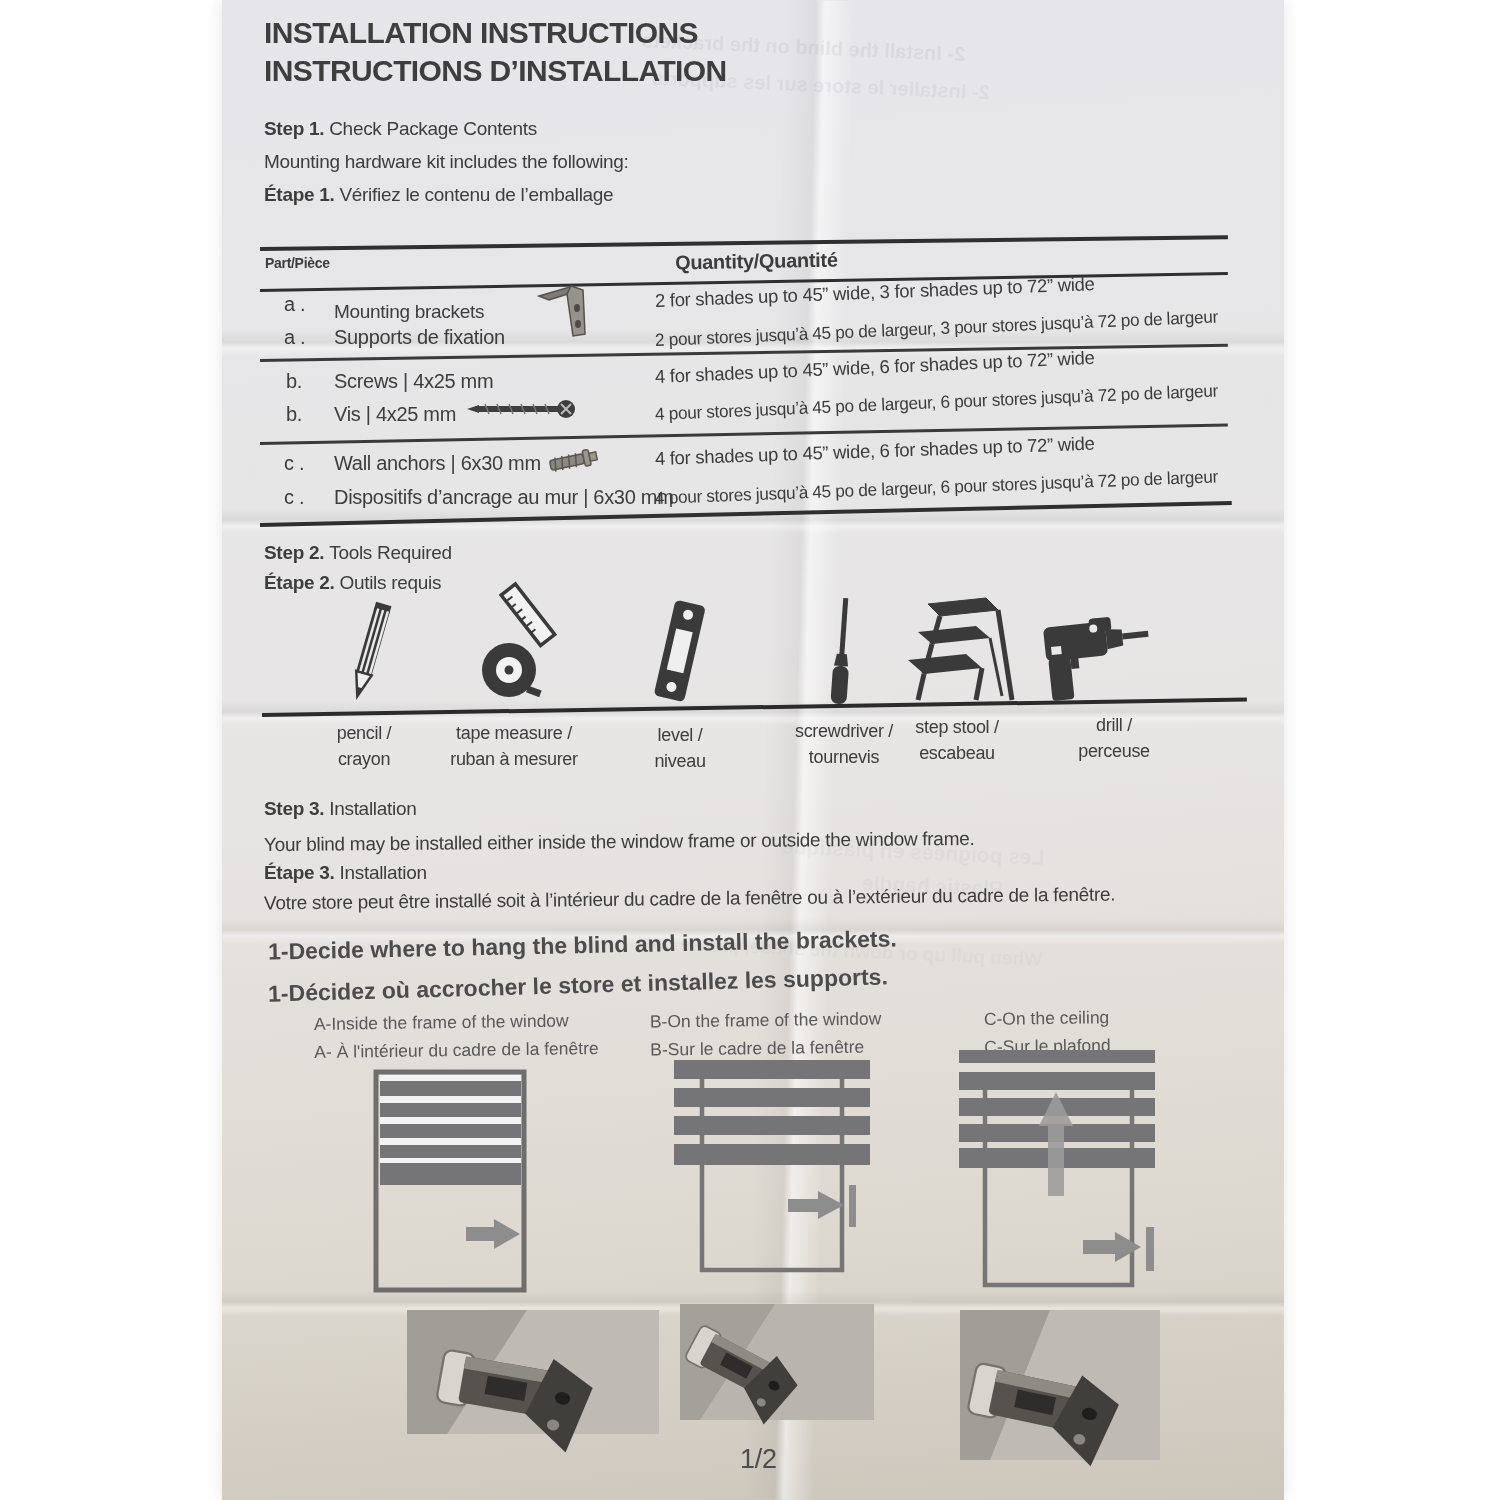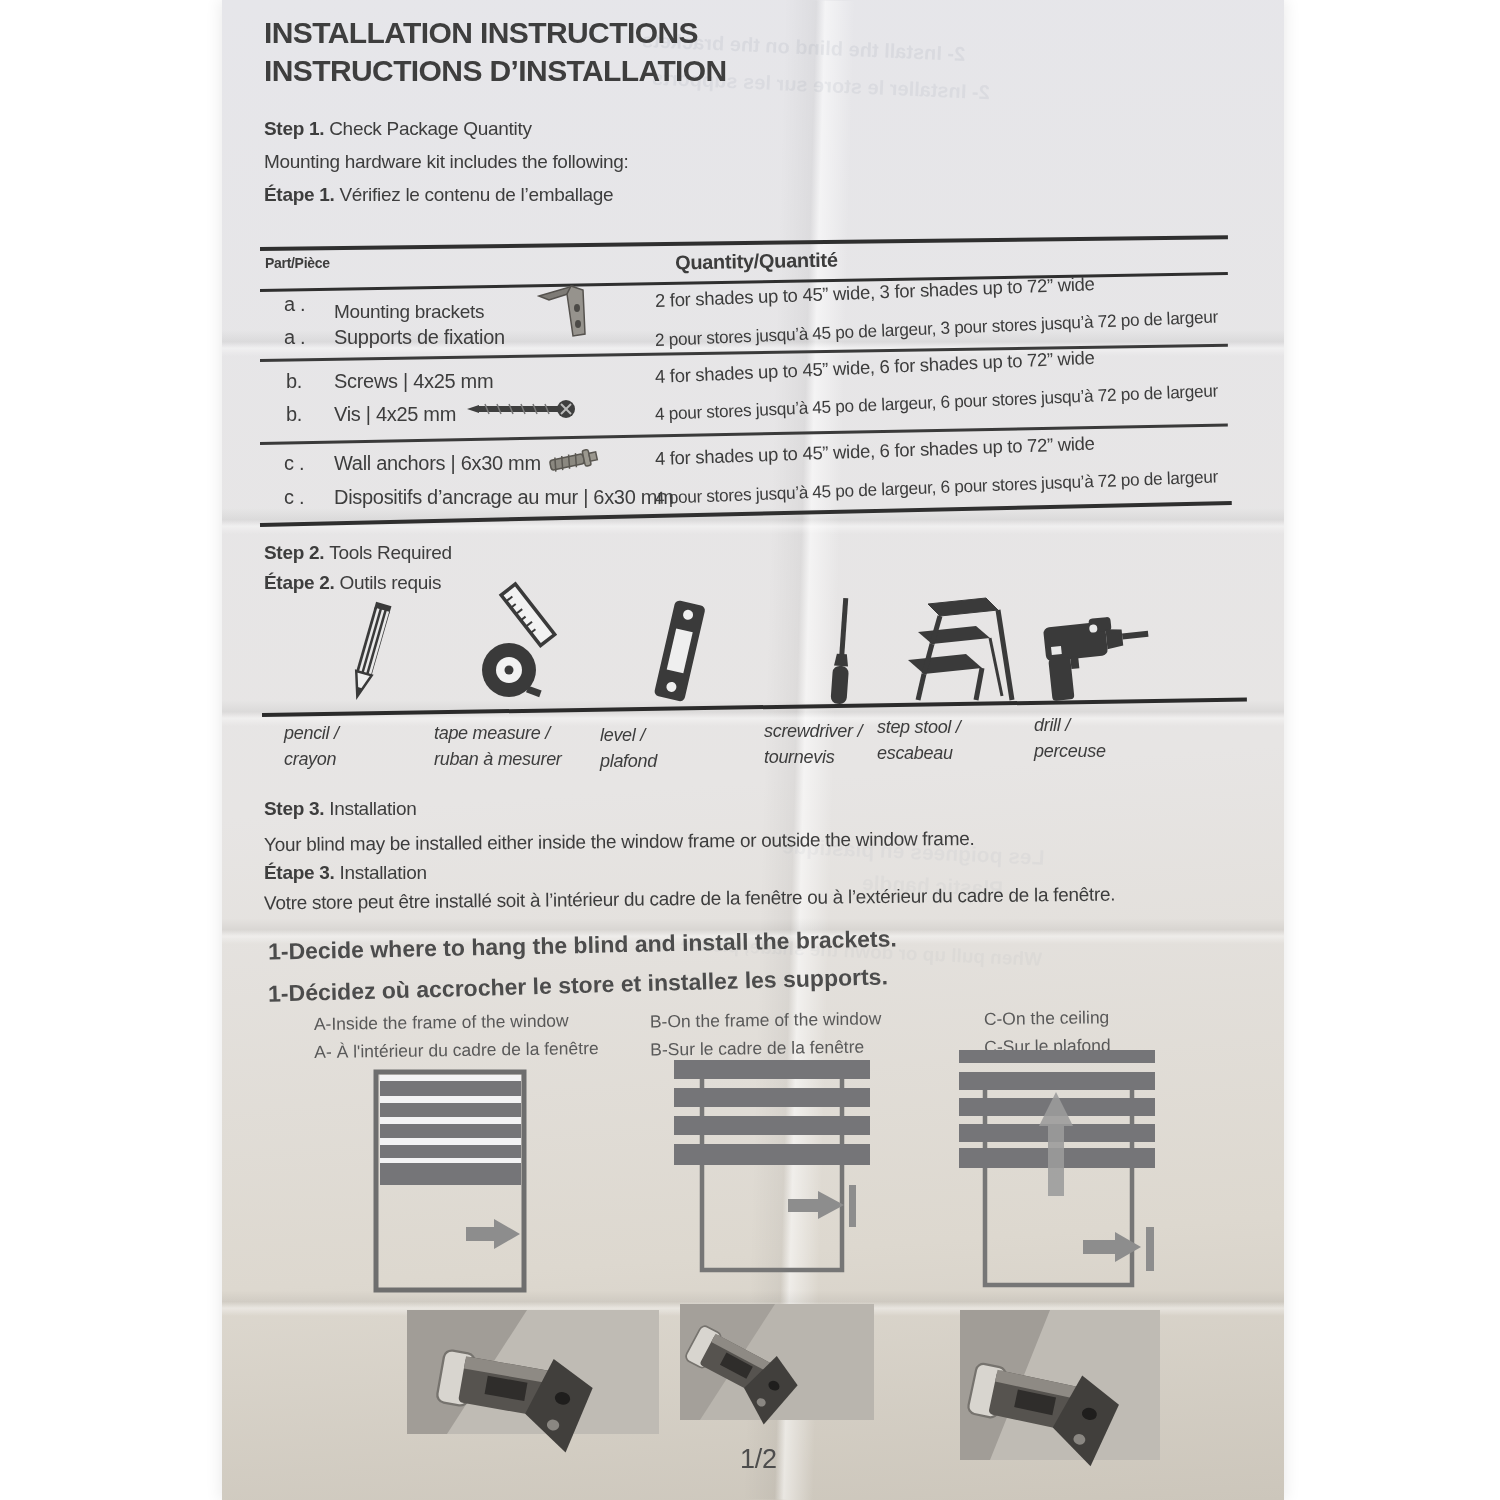--- a/index.html
+++ b/index.html
@@ -11,21 +11,21 @@
   .crease-v{position:absolute;top:0;left:51%;width:70px;height:100%;transform:rotate(1.6deg);
     background:linear-gradient(90deg,rgba(0,0,0,0) 0%,rgba(0,0,0,.045) 45%,rgba(255,255,255,.55) 58%,rgba(0,0,0,0) 100%);pointer-events:none;}
   .crease-h{position:absolute;left:0;width:100%;height:26px;
     background:linear-gradient(180deg,rgba(0,0,0,0) 0%,rgba(0,0,0,.05) 45%,rgba(255,255,255,.4) 70%,rgba(0,0,0,0) 100%);pointer-events:none;}
   .txt{position:absolute;white-space:nowrap;letter-spacing:-.3px;}
   .b{font-weight:bold;}
   .title{font-size:30px;font-weight:bold;color:#3e3e3e;letter-spacing:-.6px;}
   .body19{font-size:19px;color:#3d3d3d;}
   .rule{position:absolute;background:#2f2f2f;transform-origin:left center;}
   .qty{transform-origin:left center;}
-  .tool{position:absolute;width:160px;text-align:left;font-style:italic;}
+  .tool{position:absolute;width:160px;text-align:center;}
   .tool-label{font-size:18px;color:#3d3d3d;line-height:26px;letter-spacing:-.3px;}
   .opt{position:absolute;font-size:17.5px;color:#595959;line-height:28px;letter-spacing:0;white-space:nowrap;transform:rotate(-.8deg);}
   .h1g{font-size:23px;font-weight:bold;color:#4c4c4c;letter-spacing:0;}
   .bleed{position:absolute;transform:scaleX(-1) rotate(-2.5deg);color:#8f97a6;font-weight:bold;white-space:nowrap;pointer-events:none;}
   svg{position:absolute;overflow:visible;}
   .pagenum{font-size:27px;color:#4d4d4d;}
 </style>
 </head>
 <body>
 
@@ -40,21 +40,21 @@
 
   <div class="bleed" style="left:420px;top:36px;font-size:20px;opacity:.14">2- Install the blind on the brackets</div>
   <div class="bleed" style="left:430px;top:74px;font-size:20px;opacity:.13">2- Installer le store sur les supports</div>
   <div class="bleed" style="left:560px;top:840px;font-size:21px;opacity:.08">Les poignées en plastique</div>
   <div class="bleed" style="left:640px;top:874px;font-size:21px;opacity:.07">Plastic handle</div>
   <div class="bleed" style="left:420px;top:940px;font-size:19px;opacity:.08">When pull up or down the shade, please use</div>
 
   <div class="txt title" style="left:42px;top:54px">INSTRUCTIONS D’INSTALLATION</div>
   <div class="txt title" style="left:42px;top:16px">INSTALLATION INSTRUCTIONS</div>
 
-  <div class="txt body19" style="left:42px;top:118px"><span class="b">Step 1.</span>&nbsp;<span>Check Package Quantity</span></div>
+  <div class="txt body19" style="left:42px;top:118px"><span class="b">Step 1.</span>&nbsp;<span>Check Package Contents</span></div>
   <div class="txt body19" style="left:42px;top:151px">Mounting hardware kit includes the following:</div>
   <div class="txt body19" style="left:42px;top:184px"><span class="b">Étape 1.</span>&nbsp;<span>Vérifiez le contenu de l’emballage</span></div>
 
   <div class="rule" style="left:38px;top:247px;width:968px;height:3.5px;transform:rotate(-0.7deg)"></div>
   <div class="txt body19 b" style="left:43px;top:255px;font-size:14px">Part/Pièce</div>
   <div class="txt body19 b" style="left:453px;top:250px;font-size:20px;transform:rotate(-1deg)">Quantity/Quantité</div>
   <div class="rule" style="left:38px;top:289px;width:968px;height:3px;transform:rotate(-1deg)"></div>
 
   <div class="txt body19" style="left:62px;top:293px;font-size:20px">a .</div>
   <div class="txt body19" style="left:112px;top:301px;font-size:19px">Mounting brackets</div>
@@ -183,21 +183,21 @@
   <div class="tool" style="left:62px;top:720px">
       <div class="tool-label">pencil /</div>
       <div class="tool-label">crayon</div>
     </div>
   <div class="tool" style="left:212px;top:720px">
       <div class="tool-label">tape measure /</div>
       <div class="tool-label">ruban à mesurer</div>
     </div>
   <div class="tool" style="left:378px;top:722px">
       <div class="tool-label">level /</div>
-      <div class="tool-label">plafond</div>
+      <div class="tool-label">niveau</div>
     </div>
   <div class="tool" style="left:542px;top:718px">
       <div class="tool-label">screwdriver /</div>
       <div class="tool-label">tournevis</div>
     </div>
   <div class="tool" style="left:655px;top:714px">
       <div class="tool-label">step stool /</div>
       <div class="tool-label">escabeau</div>
     </div>
   <div class="tool" style="left:812px;top:712px">

